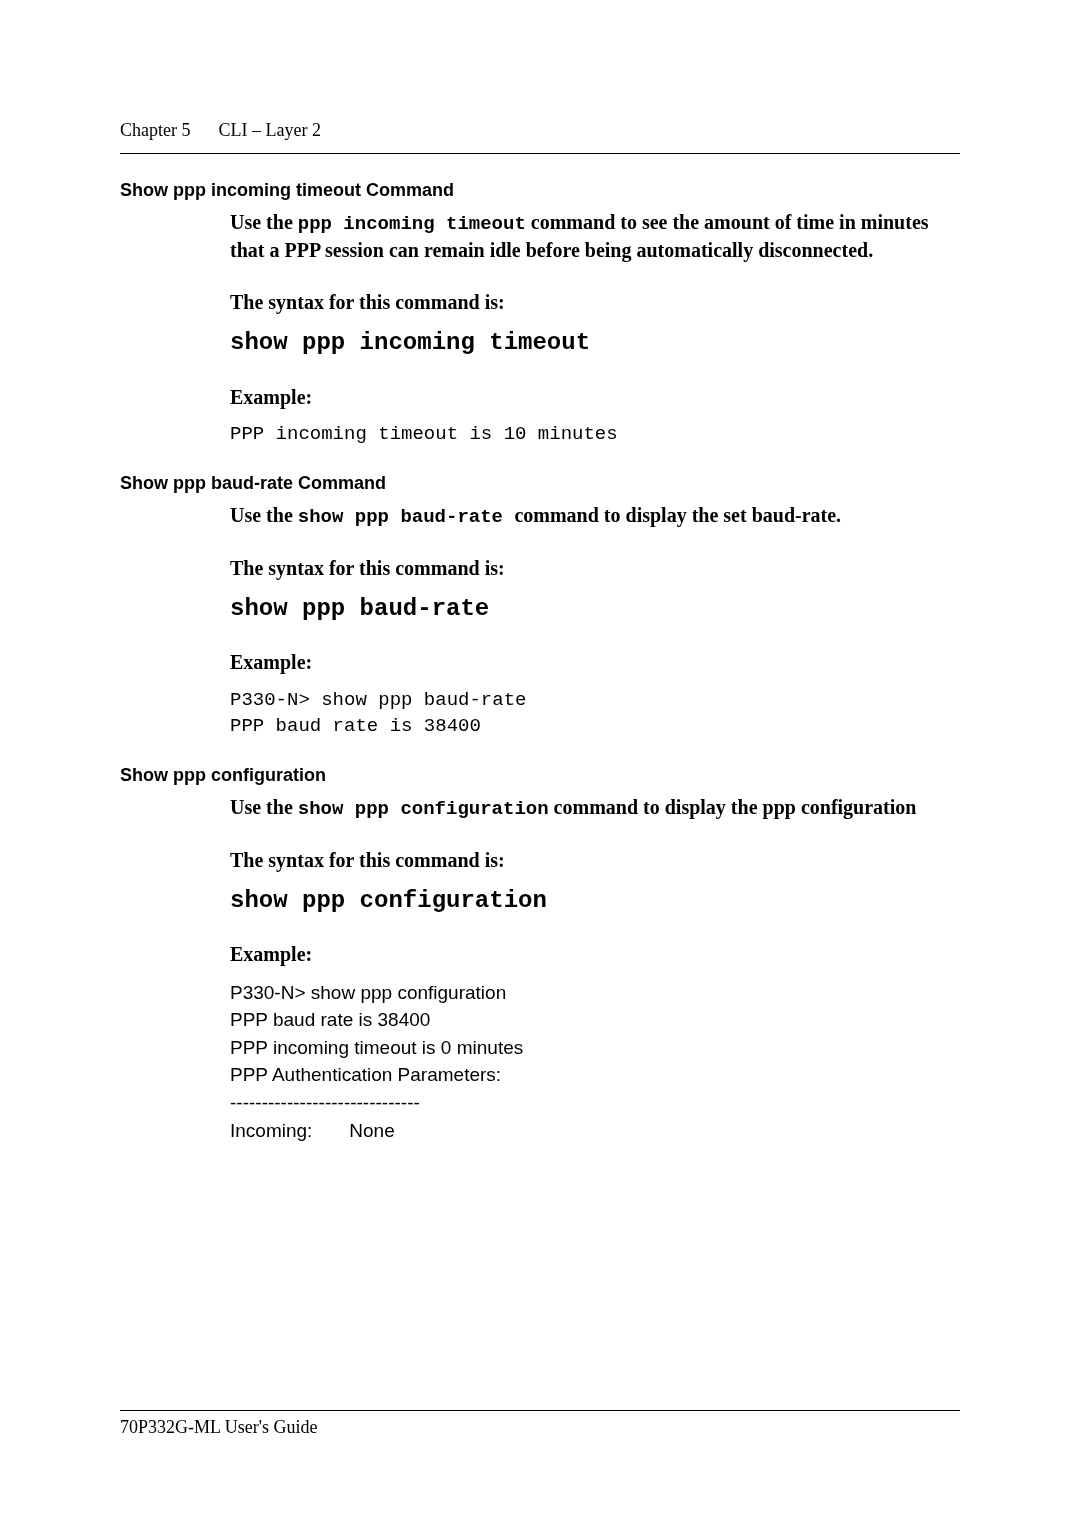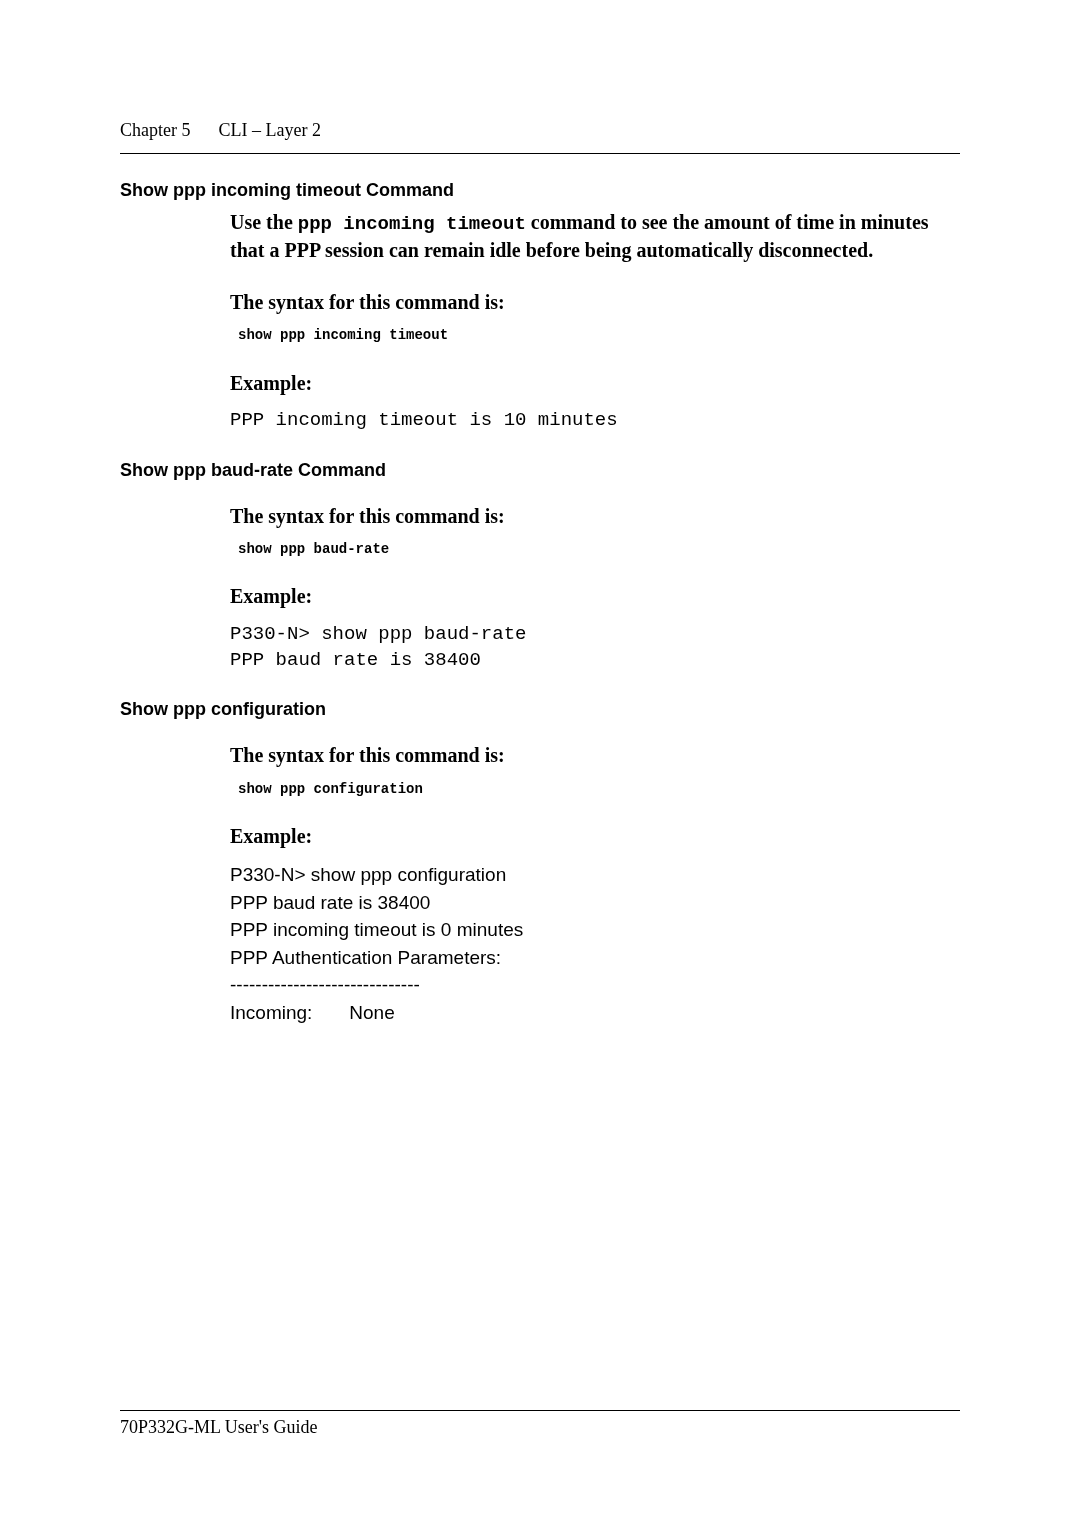--- a/index.html
+++ b/index.html
@@ -45,22 +45,21 @@
     line-height: 1.38;
   }
   .para { margin: 4px 0 10px 0; font-weight: bold; }
   .mono {
     font-family: "Courier New", Courier, monospace;
     font-size: 19px;
   }
   .mono-bold {
     font-family: "Courier New", Courier, monospace;
     font-weight: bold;
-    font-size: 14px;
-    margin-left: 8px;
+    font-size: 24px;
   }
   .spacer-sm { height: 10px; }
   .spacer-md { height: 20px; }
   .footer {
     position: absolute;
     left: 120px;
     right: 120px;
     bottom: 90px;
   }
   .footer-row {
@@ -95,31 +94,37 @@
     <div class="spacer-sm"></div>
     <div class="para">The syntax for this command is:</div>
     <div class="mono-bold">show ppp incoming timeout</div>
     <div class="spacer-md"></div>
     <div class="para">Example:</div>
     <div class="mono">PPP incoming timeout is 10 minutes</div>
   </div>
 
   <div class="section-heading">Show ppp baud-rate Command</div>
   <div class="body-block">
+    <div class="para">
+      <span>Use the </span><span class="mono">show ppp baud-rate </span><span> command to display the set baud-rate.</span>
+    </div>
     <div class="spacer-sm"></div>
     <div class="para">The syntax for this command is:</div>
     <div class="mono-bold">show ppp baud-rate</div>
     <div class="spacer-md"></div>
     <div class="para">Example:</div>
     <div class="mono">P330-N&gt; show ppp baud-rate</div>
     <div class="mono">PPP baud rate is 38400</div>
   </div>
 
   <div class="section-heading">Show ppp configuration</div>
   <div class="body-block">
+    <div class="para">
+      <span>Use the </span><span class="mono">show ppp configuration</span><span> command to display the ppp configuration</span>
+    </div>
     <div class="spacer-sm"></div>
     <div class="para">The syntax for this command is:</div>
     <div class="mono-bold">show ppp configuration</div>
     <div class="spacer-md"></div>
     <div class="para">Example:</div>
     <div class="pre">P330-N&gt; show ppp configuration
 PPP baud rate is 38400
 PPP incoming timeout is 0 minutes
 PPP Authentication Parameters:
 ------------------------------

